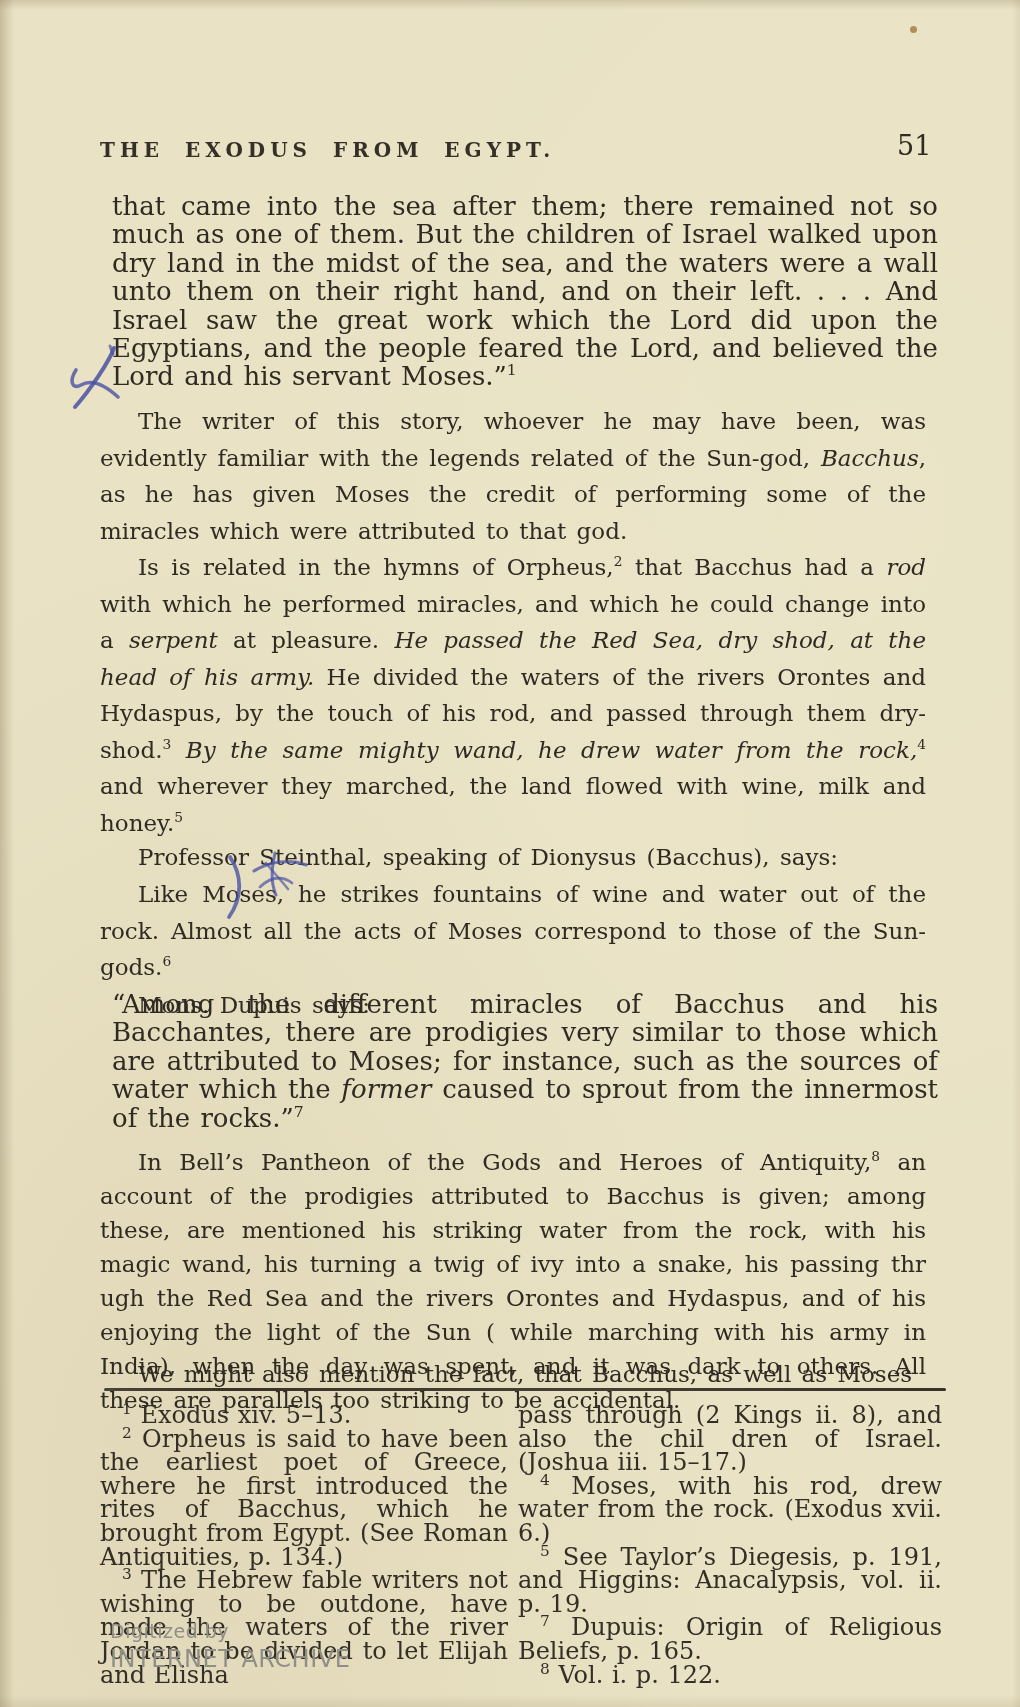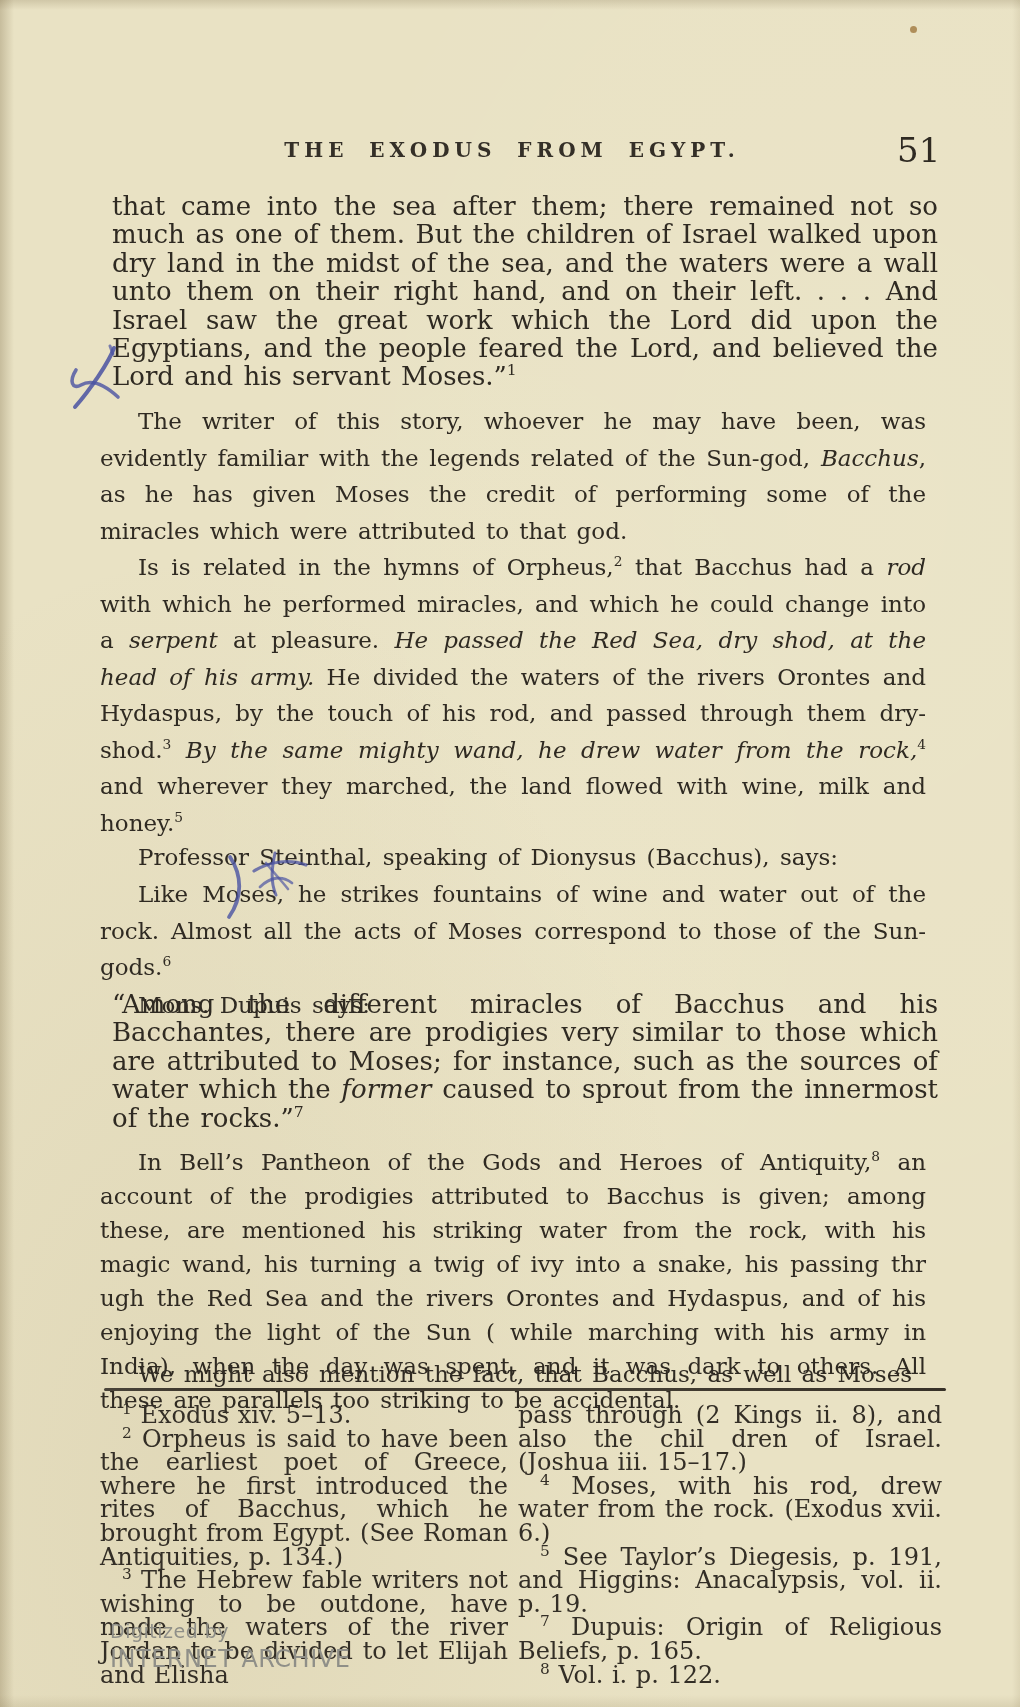--- a/index.html
+++ b/index.html
@@ -15,25 +15,25 @@
       radial-gradient(ellipse at 50% 50%, rgba(255,252,235,.05), transparent 60%),
       linear-gradient(90deg, rgba(110,92,55,.28), rgba(110,92,55,0) 14px),
       linear-gradient(180deg, rgba(110,92,55,.20), rgba(110,92,55,0) 10px),
       linear-gradient(270deg, rgba(110,92,55,.10), rgba(110,92,55,0) 8px),
       linear-gradient(0deg, rgba(110,92,55,.12), rgba(110,92,55,0) 12px),
       #e9e2c4;
     color:#2f2a22;
   }
   .running-head{
     position:absolute;left:100px;width:824px;top:138px;
-    text-align:center;font-weight:bold;font-size:20px;
+    font-weight:bold;font-size:20px;
     letter-spacing:5px;word-spacing:9px;color:#342f27;
   }
   .page-number{
-    position:absolute;left:897px;top:130px;font-size:34px;color:#2f2a22;
+    position:absolute;left:897px;top:130px;font-size:27px;color:#2f2a22;
   }
   .blockq{
     position:absolute;left:112px;width:826px;
     font-size:26px;line-height:28.4px;text-align:justify;
     word-spacing:2px;
   }
   .para{
     position:absolute;left:100px;width:826px;
     font-size:23px;line-height:36.5px;text-align:justify;
     word-spacing:3px;

